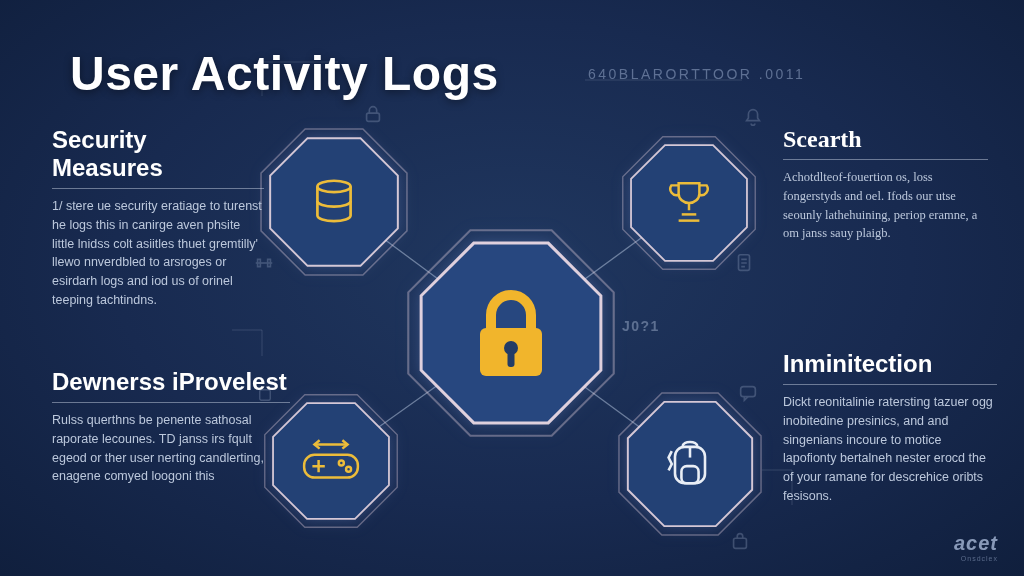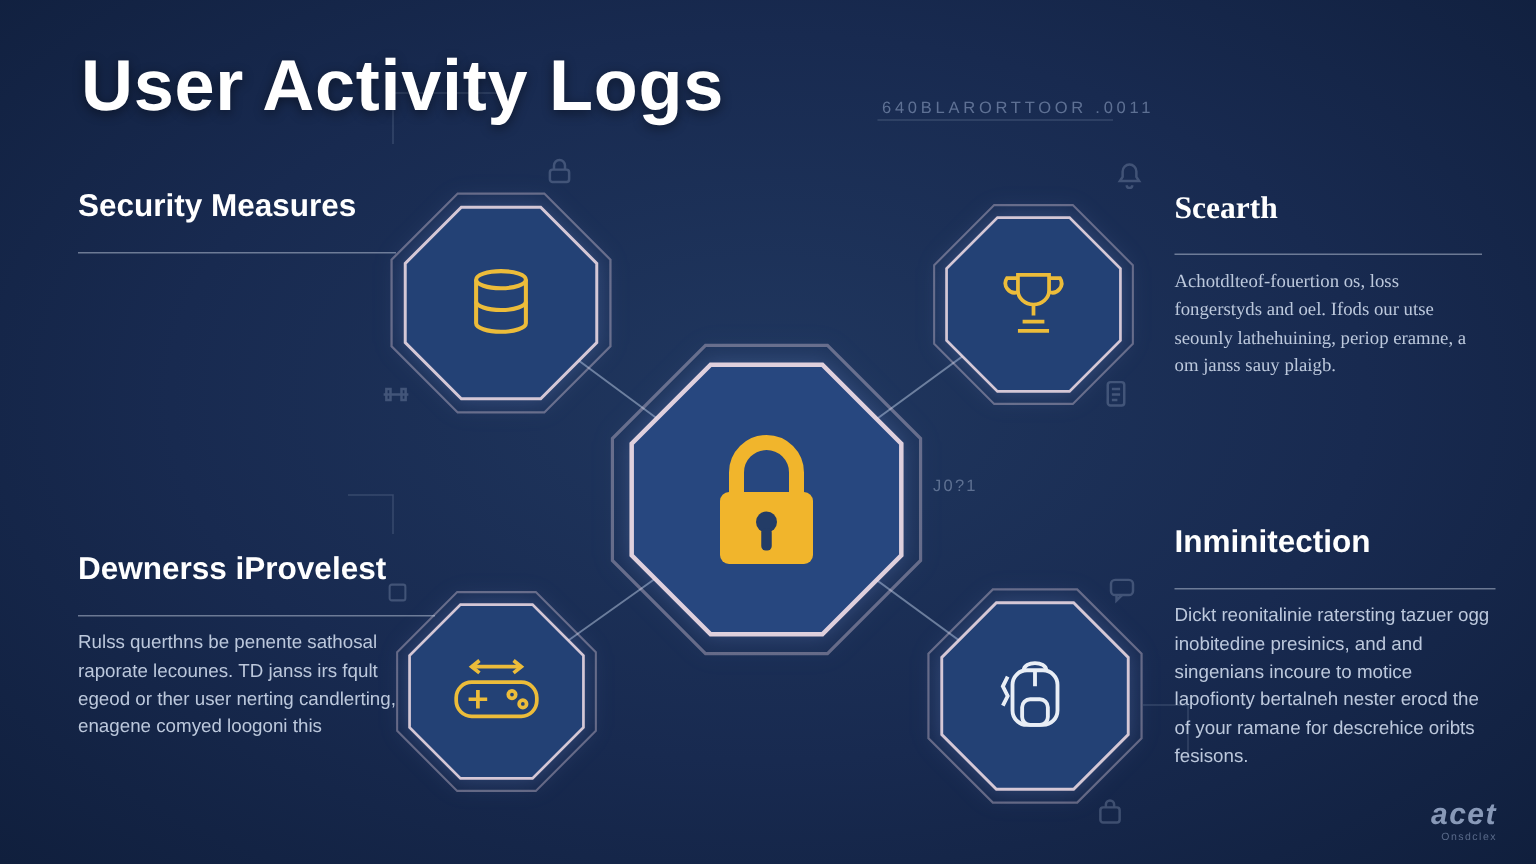--- a/index.html
+++ b/index.html
@@ -3,51 +3,51 @@
 <meta charset="utf-8">
 <style>
   html,body{margin:0;padding:0;background:#0b1630;}
   .canvas{
     position:relative;width:1024px;height:576px;overflow:hidden;
     font-family:"Liberation Sans",sans-serif;
     background:radial-gradient(ellipse at 50% 46%, #20375f 0%, #182a50 55%, #101f3d 100%);
   }
   .connectors{position:absolute;inset:0;z-index:1;}
   .title{
-    position:absolute;left:54px;top:30px;margin:0;z-index:3;
+    position:absolute;left:54px;top:30px;margin:16px;z-index:3;
     font-size:48px;font-weight:700;color:#ffffff;letter-spacing:.5px;
     text-shadow:0 2px 8px rgba(0,0,0,.45);
   }
   .subtitle{
     position:absolute;left:588px;top:66px;z-index:3;
-    font-size:11px;letter-spacing:2.5px;color:rgba(152,170,202,.55);
+    font-size:14px;letter-spacing:2.5px;color:rgba(152,170,202,.55);
   }
   .sec{position:absolute;z-index:3;}
   .sec h2{
-    margin:0 0 8px 0;font-size:21px;font-weight:700;color:#ffffff;
-    padding-bottom:18px;border-bottom:1px solid rgba(212,222,238,.45);
+    margin:0 0 8px 0;font-size:24px;font-weight:700;color:#ffffff;
+    padding-bottom:6px;border-bottom:1px solid rgba(212,222,238,.45);
   }
   .sec p{margin:0;font-size:12.5px;line-height:1.5;color:#bcc8dc;}
   .sec-tl{left:52px;top:126px;width:212px;}
   .sec-tr{left:783px;top:126px;width:205px;font-family:Liberation Serif, serif;}
   .sec-bl{left:52px;top:368px;width:238px;}
   .sec-br{left:783px;top:350px;width:214px;}
   .node{position:absolute;z-index:2;display:flex;align-items:center;justify-content:center;}
   .node .oct{position:absolute;inset:0;width:100%;height:100%;
     filter:drop-shadow(0 0 7px rgba(120,150,220,.30));}
   .node .icon{position:relative;z-index:1;display:block;}
   .node-center{left:404px;top:226px;width:214px;height:214px;}
   .node-tl{left:258px;top:126px;width:152px;height:152px;}
   .node-tr{left:620px;top:134px;width:138px;height:138px;}
   .node-bl{left:262px;top:392px;width:138px;height:138px;}
   .node-br{left:616px;top:390px;width:148px;height:148px;}
   .deco{position:absolute;z-index:1;opacity:.28;}
   .tag{
     position:absolute;left:622px;top:318px;z-index:3;
-    font-size:11px;letter-spacing:1.5px;color:rgba(172,188,216,.45);
+    font-size:14px;letter-spacing:1.5px;color:rgba(172,188,216,.45);font-weight:bold;
   }
   .watermark{
     position:absolute;right:26px;bottom:14px;z-index:3;text-align:right;
   }
   .watermark .wm-main{
     font-size:20px;font-weight:700;font-style:italic;
     color:rgba(176,194,224,.75);letter-spacing:1px;
   }
   .watermark .wm-sub{
     font-size:7px;color:rgba(160,178,210,.5);letter-spacing:1px;
@@ -101,20 +101,21 @@
   <svg class="deco" style="left:256px;top:386px" width="18" height="18" viewBox="0 0 24 24" fill="none" stroke="#a9b8d4" stroke-width="1.8">
     <rect x="5" y="5" width="14" height="14" rx="2"></rect>
   </svg>
 
   <h1 class="title">User Activity Logs</h1>
   <div class="subtitle">640BLARORTTOOR .0011</div>
   <div class="tag">J0?1</div>
 
   <section class="sec sec-tl">
     <h2>Security Measures</h2>
+    <p>1/ stere ue security eratiage to turenst he logs this in canirge aven phsite little lnidss colt asiitles thuet gremtilly' llewo nnverdbled to arsroges or esirdarh logs and iod us of orinel teeping tachtindns.</p>
   </section>
   <section class="sec sec-tr">
     <h2>Scearth</h2>
     <p>Achotdlteof-fouertion os, loss fongerstyds and oel. Ifods our utse seounly lathehuining, periop eramne, a om janss sauy plaigb.</p>
   </section>
   <section class="sec sec-bl">
     <h2>Dewnerss iProvelest</h2>
     <p>Rulss querthns be penente sathosal raporate lecounes. TD janss irs fqult egeod or ther user nerting candlerting, enagene comyed loogoni this</p>
   </section>
   <section class="sec sec-br">

